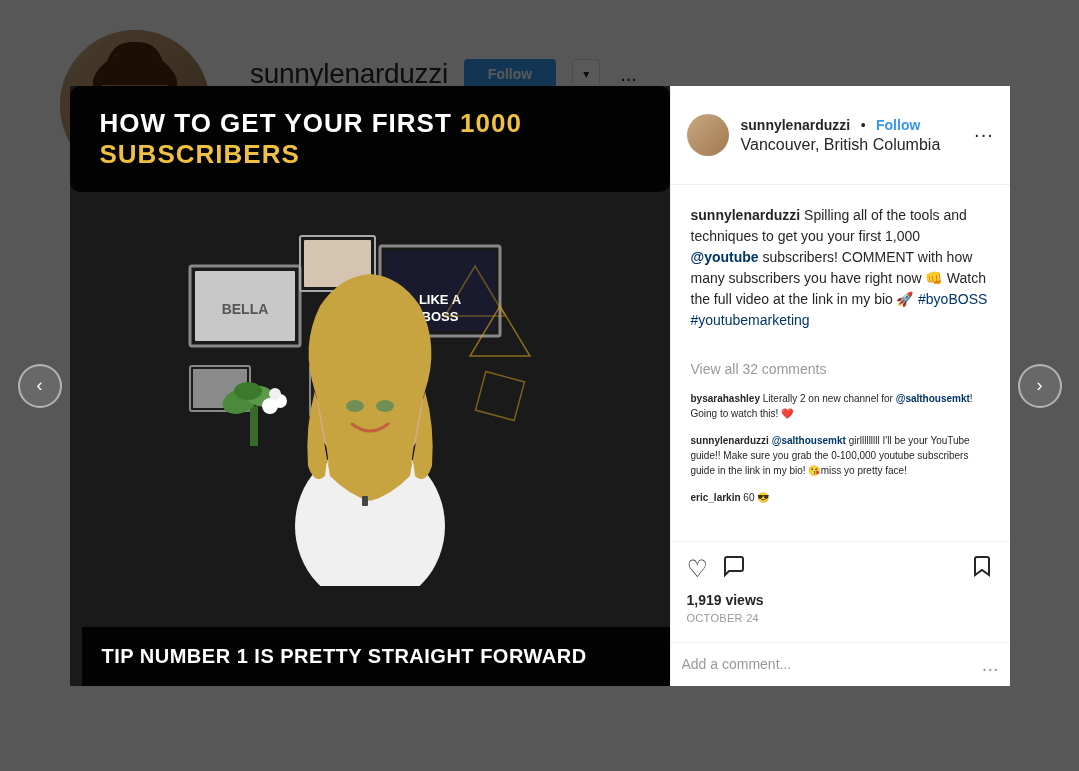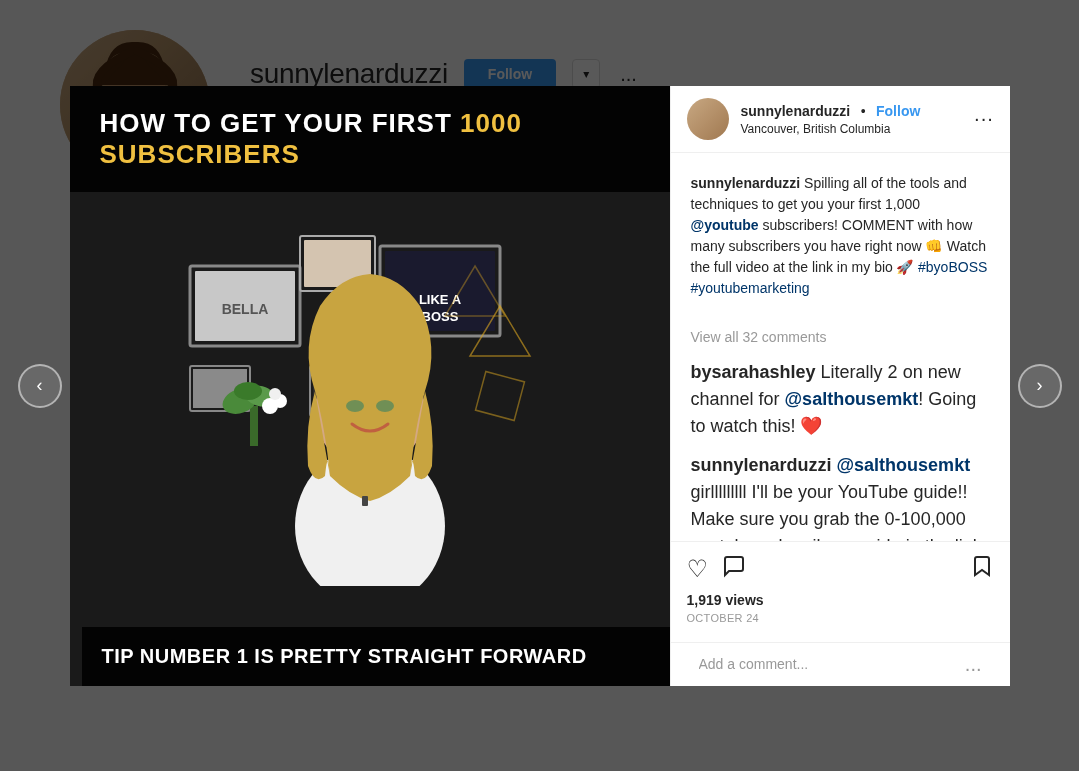--- a/index.html
+++ b/index.html
@@ -157,20 +157,21 @@
       position: relative;
     }
 
     
     .video-title-bar {
       position: absolute;
       top: 0; left: 0; right: 0;
       background: rgba(0,0,0,0.85);
       padding: 22px 30px;
       z-index: 2;
+      border-radius: 10px;
     }
 
     .video-title-text {
       font-size: 26px;
       font-weight: 800;
       color: white;
       letter-spacing: 1px;
       line-height: 1.2;
     }
 
@@ -240,21 +241,21 @@
       flex-direction: column;
       border-left: 1px solid #efefef;
       background: white;
       height: 600px;
       overflow: hidden;
     }
 
     .comments-header {
       display: flex;
       align-items: center;
-      padding: 12px 16px;
+      padding: 28px 16px;
       border-bottom: 1px solid #efefef;
       gap: 12px;
       flex-shrink: 0;
     }
 
     .avatar-small {
       width: 42px;
       height: 42px;
       border-radius: 50%;
       background: #d4b896;
@@ -286,21 +287,21 @@
     }
 
     .comments-follow {
       font-size: 14px;
       font-weight: 600;
       color: #3897f0;
       cursor: pointer;
     }
 
     .comments-location {
-      font-size: 12px;
+      font-size: 16px;
       color: #262626;
       margin-top: 2px;
     }
 
     .comments-more-btn {
       background: none;
       border: none;
       font-size: 20px;
       cursor: pointer;
       color: #262626;
@@ -347,21 +348,21 @@
       margin-top: 30px;
     }
 
     .comment-item {
       display: flex;
       flex-direction: column;
       margin-bottom: 12px;
     }
 
     .comment-item-text {
-      font-size: 18px;
+      font-size: 10px;
       color: #262626;
       line-height: 1.5;
     }
 
     
     .actions-bar {
       padding: 12px 16px 8px;
       border-top: 1px solid #efefef;
       flex-shrink: 0;
     }
@@ -395,21 +396,21 @@
       color: #999;
       text-transform: uppercase;
       letter-spacing: 0.3px;
       margin-bottom: 10px;
     }
 
     
     .add-comment-row {
       display: flex;
       align-items: center;
-      padding: 10px 28px;
+      padding: 10px 11px;
       border-top: 1px solid #efefef;
       flex-shrink: 0;
     }
 
     .comment-input {
       flex: 1;
       border: none;
       outline: none;
       font-size: 14px;
       color: #262626;

